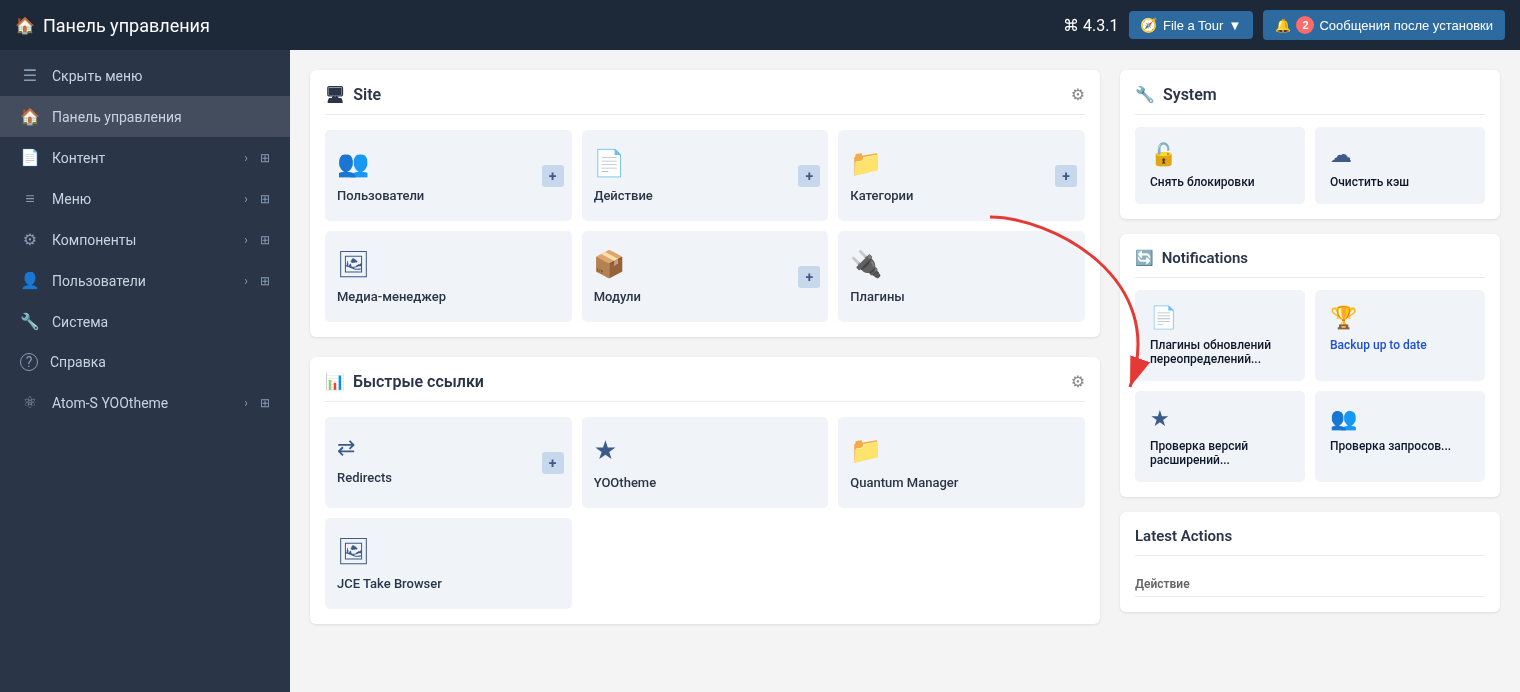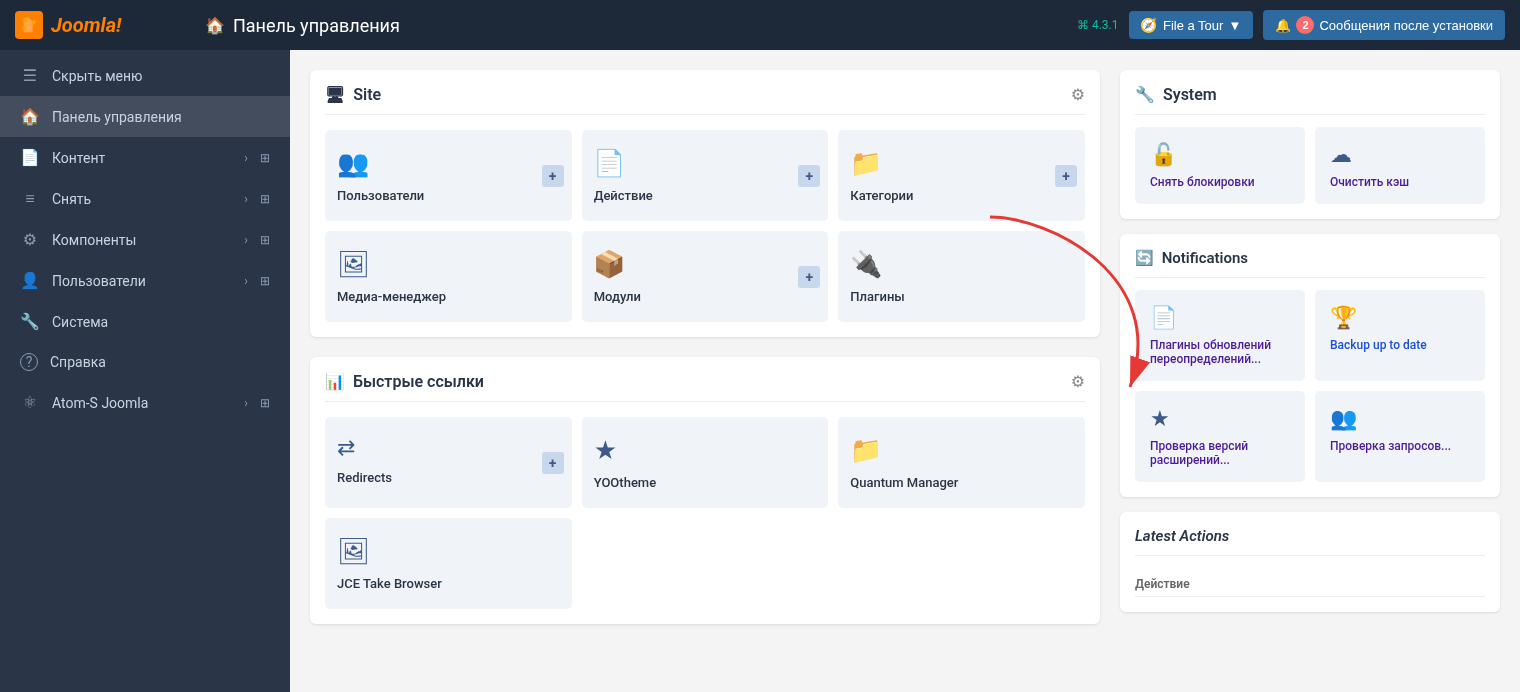--- a/index.html
+++ b/index.html
@@ -51,22 +51,22 @@
       color: #aab;
       font-size: 16px;
     }
     .topbar-right {
       display: flex;
       align-items: center;
       gap: 10px;
       margin-left: auto;
     }
     .version-badge {
-      color: #14b8a6;
-      font-size: 12px;
+      color: #ffffff;
+      font-size: 16px;
     }
     .tour-btn {
       background: #2d6a9f;
       color: white;
       border: none;
       border-radius: 4px;
       padding: 6px 12px;
       font-size: 13px;
       cursor: pointer;
       display: flex;
@@ -229,21 +229,21 @@
       background: #f0f4f8;
       border-radius: 5px;
       padding: 15px;
       display: flex;
       flex-direction: column;
       align-items: flex-start;
       gap: 8px;
       cursor: pointer;
     }
     .sys-item .sy-icon { font-size: 22px; color: #3d5a8a; }
-    .sys-item .sy-label { font-size: 12px; color: #4c1d95; font-weight: 500; }
+    .sys-item .sy-label { font-size: 12px; color: #0f172a; font-weight: 500; }
     .sys-item.backup .sy-icon { color: #28a745; }
     .sys-item.backup .sy-label { color: #28a745; }
 
     
     .notif-section .panel-title { font-size: 15px; }
 
     
     .latest-actions .panel-title { font-size: 15px; }
     .action-table { width: 100%; border-collapse: collapse; margin-top: 16px; }
     .action-table th { text-align: left; font-size: 12px; color: #666; font-weight: 600; padding: 5px 0; border-bottom: 1px solid #e9ecef; }
@@ -261,31 +261,20 @@
 
     
     .sidebar-item.active-item {
       background: rgba(255,255,255,0.1);
     }
   </style>
 </head>
 <body>
 
 <div class="topbar">
-  <div class="topbar-logo">
-    <div class="joomla-icon">
-      <svg width="18" height="18" viewBox="0 0 20 20" fill="none">
-        <path d="M4 2h6l4 4v12H4V2z" fill="white" opacity="0.3"></path>
-        <path d="M2 4l3-2 3 3-3 3-3-4z" fill="orange"></path>
-        <path d="M16 4l2 3-3 3-3-3 4-3z" fill="orange"></path>
-        <path d="M4 16l-2-3 3-3 3 3-4 3z" fill="orange"></path>
-      </svg>
-    </div>
-    <span style="color:#ff8000; font-style:italic; font-size:20px; font-weight:700;">Joomla!</span>
-  </div>
   <div class="topbar-title">
     <span class="house-icon">🏠</span>
     <span style="font-size:18px; color:white;">Панель управления</span>
   </div>
   <div class="topbar-right">
     <span class="version-badge">⌘ 4.3.1</span>
     <button class="tour-btn">
       <span style="font-size:14px;">🧭</span>
       <span>File a Tour</span>
       <span>▼</span>
@@ -310,21 +299,21 @@
       <span class="s-label">Панель управления</span>
     </div>
     <div class="sidebar-item">
       <span class="s-icon">📄</span>
       <span class="s-label">Контент</span>
       <span class="s-arrow">›</span>
       <span class="s-grid">⊞</span>
     </div>
     <div class="sidebar-item">
       <span class="s-icon">≡</span>
-      <span class="s-label">Снять</span>
+      <span class="s-label">Меню</span>
       <span class="s-arrow">›</span>
       <span class="s-grid">⊞</span>
     </div>
     <div class="sidebar-item">
       <span class="s-icon">⚙</span>
       <span class="s-label">Компоненты</span>
       <span class="s-arrow">›</span>
       <span class="s-grid">⊞</span>
     </div>
     <div class="sidebar-item">
@@ -336,21 +325,21 @@
     <div class="sidebar-item">
       <span class="s-icon">🔧</span>
       <span class="s-label">Система</span>
     </div>
     <div class="sidebar-item">
       <span class="s-icon" style="font-size:14px; border:1px solid #8a9bb5; border-radius:50%; width:18px; height:18px; display:flex; align-items:center; justify-content:center;">?</span>
       <span class="s-label">Справка</span>
     </div>
     <div class="sidebar-item">
       <span class="s-icon">⚛</span>
-      <span class="s-label">Atom-S Joomla</span>
+      <span class="s-label">Atom-S YOOtheme</span>
       <span class="s-arrow">›</span>
       <span class="s-grid">⊞</span>
     </div>
   </nav>
 
   <div class="content">
 
     <div class="content-main panels-wrapper">
 
       <div class="panel-card">
@@ -475,21 +464,21 @@
             <span class="sy-label">Проверка версий расширений...</span>
           </div>
           <div class="sys-item">
             <span class="sy-icon">👥</span>
             <span class="sy-label">Проверка запросов...</span>
           </div>
         </div>
       </div>
 
       <div class="panel-card latest-actions">
-        <div class="panel-header" style="margin-bottom:8px;font-style:italic;">
+        <div class="panel-header" style="margin-bottom:8px;">
           <div class="panel-title">
             <span>Latest Actions</span>
           </div>
         </div>
         <table class="action-table">
           <thead>
             <tr>
               <th>Действие</th>
             </tr>
           </thead>

